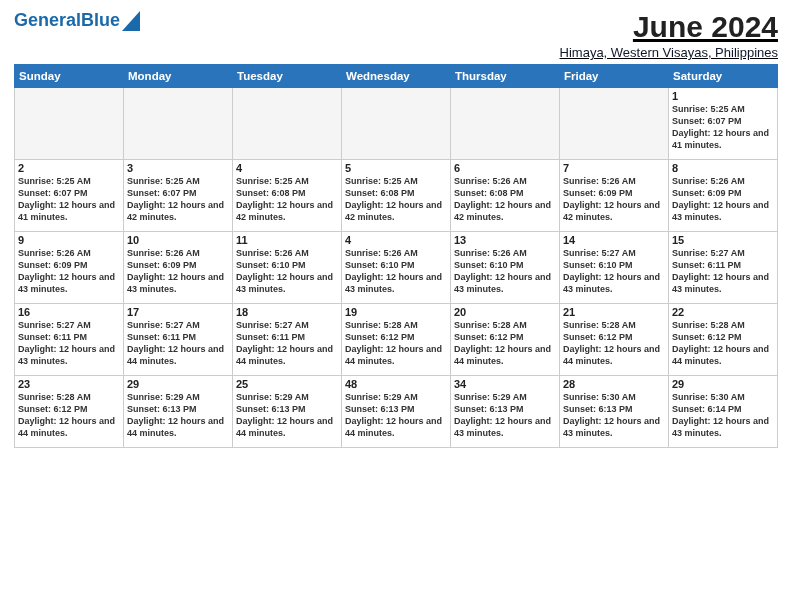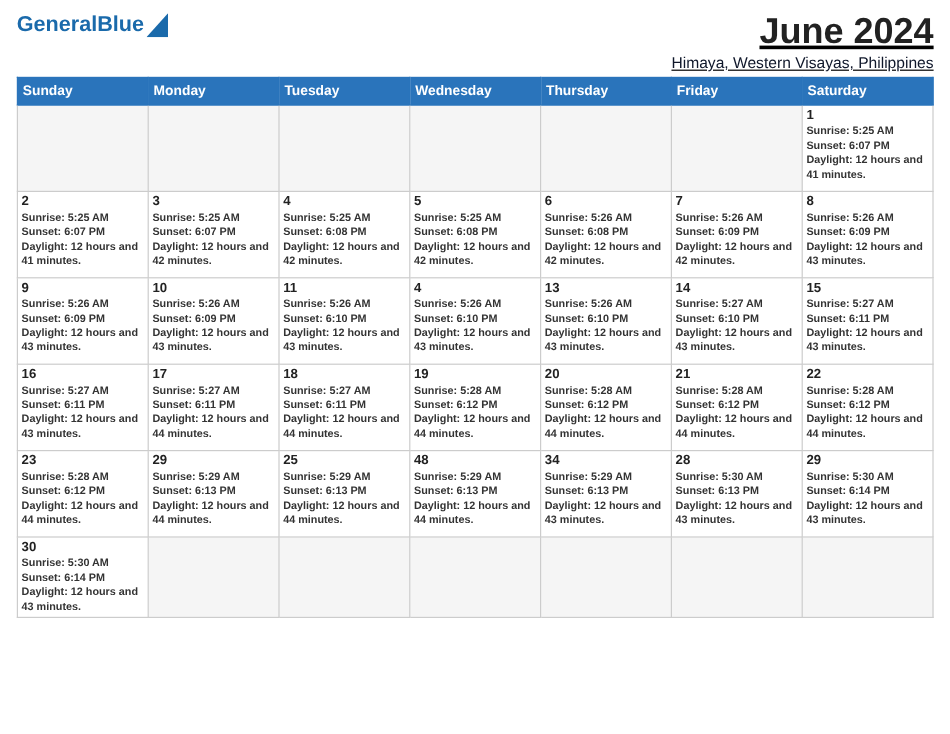--- a/index.html
+++ b/index.html
@@ -309,29 +309,15 @@
 Sunset: 6:13 PM
 Daylight: 12 hours and 43 minutes.</div>
           </td>
           <td>
             <div class="day-number">29</div>
             <div class="day-info" style="white-space: pre-line;">Sunrise: 5:30 AM
 Sunset: 6:14 PM
 Daylight: 12 hours and 43 minutes.</div>
           </td>
         </tr>
-        <tr class="last-row">
-          <td>
-            <div class="day-number">30</div>
-            <div class="day-info" style="white-space: pre-line;">Sunrise: 5:30 AM
-Sunset: 6:14 PM
-Daylight: 12 hours and 43 minutes.</div>
-          </td>
-          <td class="empty"></td>
-          <td class="empty"></td>
-          <td class="empty"></td>
-          <td class="empty"></td>
-          <td class="empty"></td>
-          <td class="empty"></td>
-        </tr>
       </tbody>
   </table>
 </div>
 
 </body></html>

